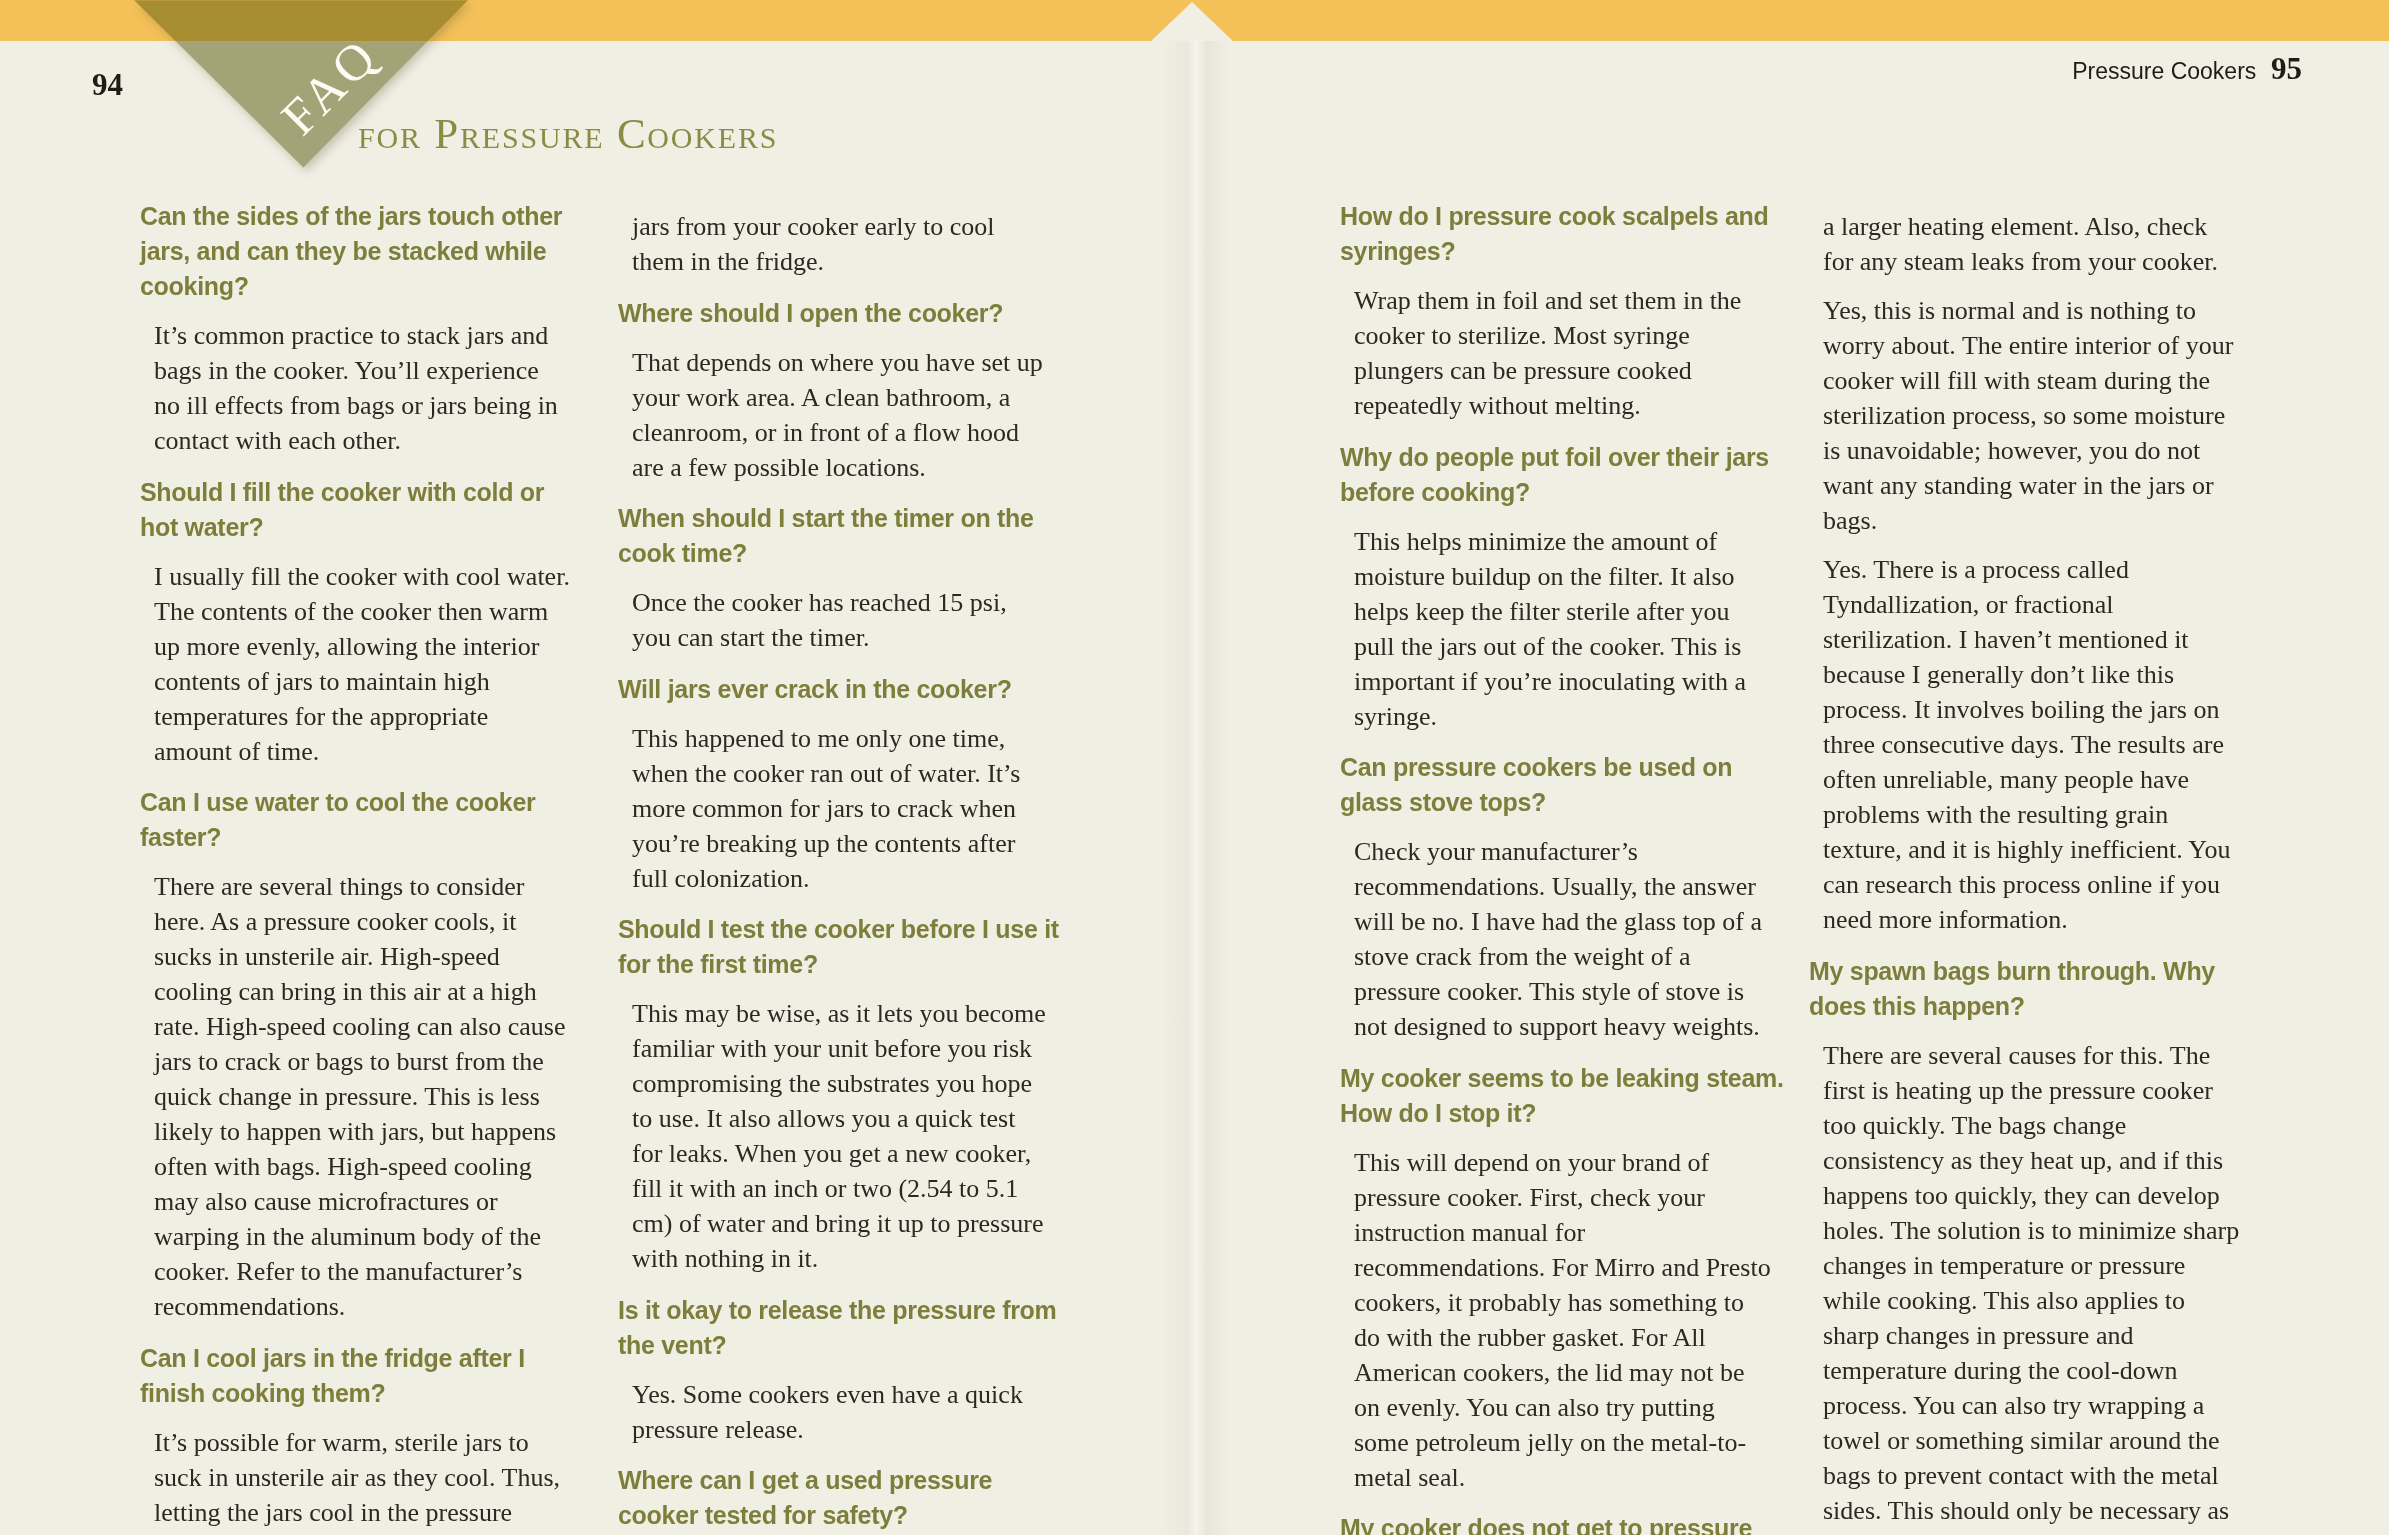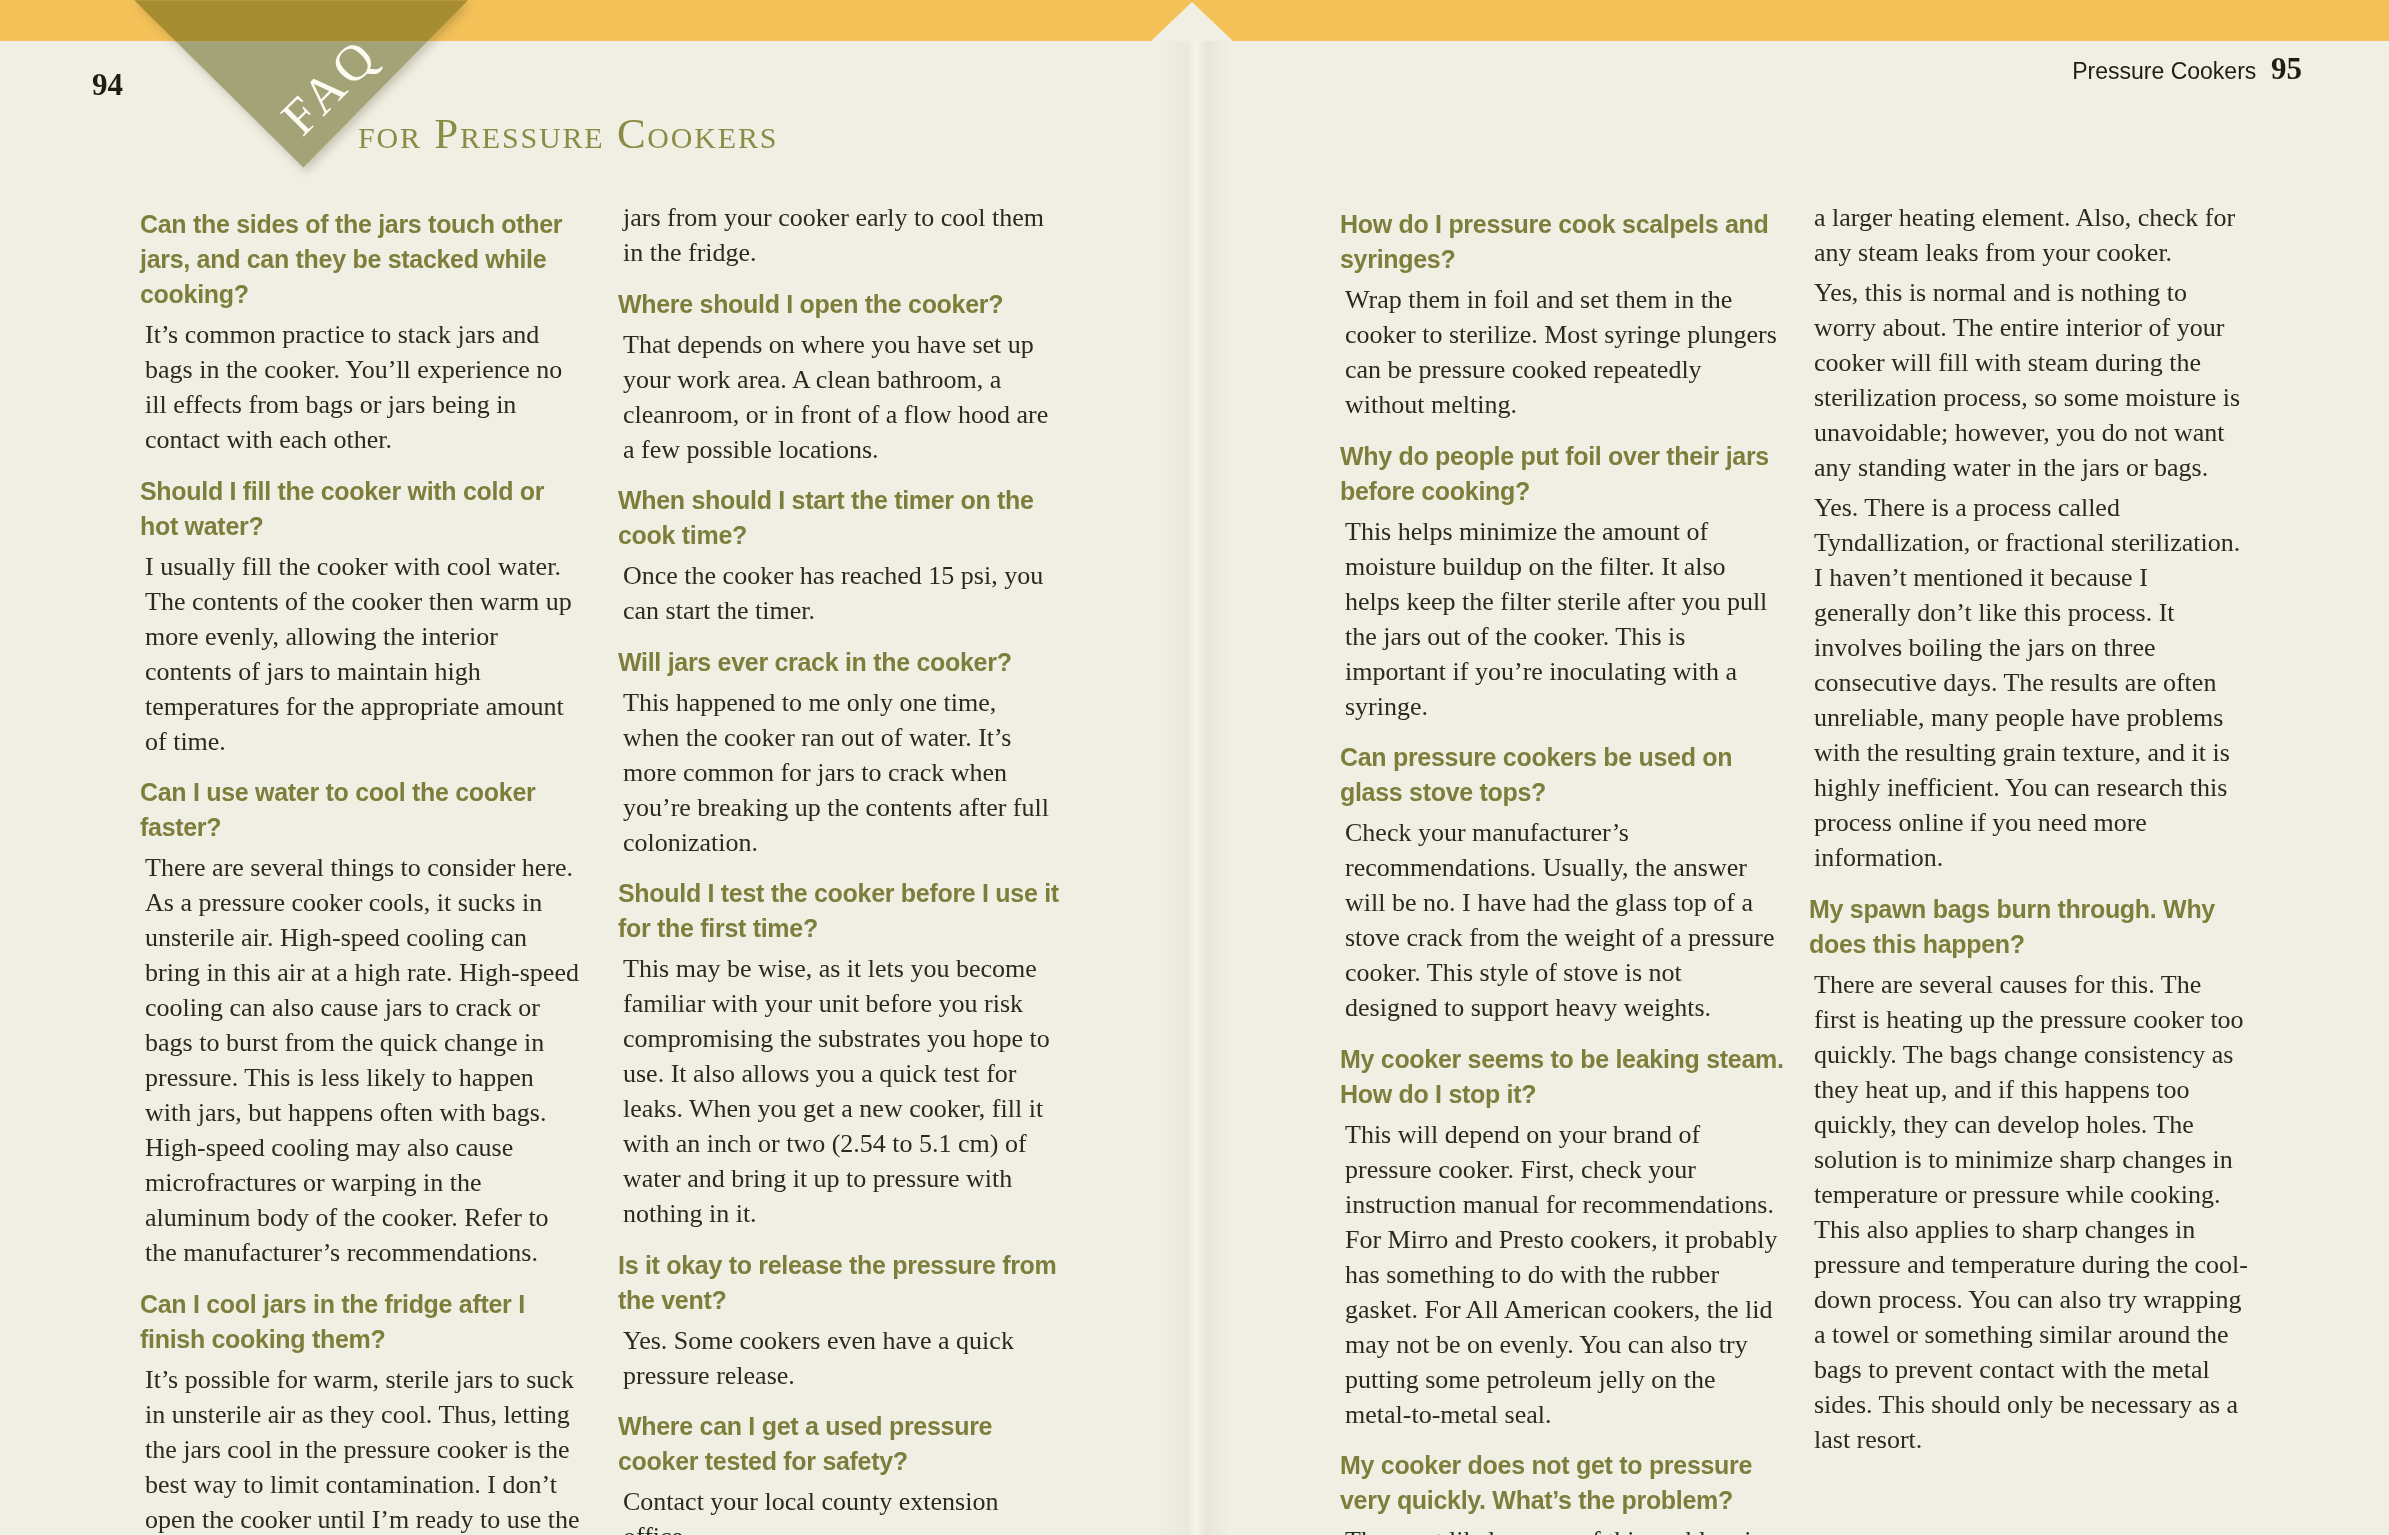--- a/index.html
+++ b/index.html
@@ -25,22 +25,22 @@
   .pn-left{position:absolute;left:92px;top:67px;font-size:31px;font-weight:bold;color:var(--pagenum);}
   .head-right{position:absolute;top:51px;right:87px;display:flex;align-items:baseline;gap:14.7px;text-align:right;}
   .running-head{font-family:"Liberation Sans", sans-serif;font-size:23px;color:var(--pagenum);}
   .pn-right{font-size:31px;font-weight:bold;color:var(--pagenum);}
   .gutter{position:absolute;left:1160px;top:41px;width:70px;height:1494px;pointer-events:none;
           background:linear-gradient(to right, rgba(120,110,80,0) 0%, rgba(120,110,80,0.05) 38%,
                      rgba(255,255,255,0.35) 52%, rgba(120,110,80,0.07) 66%, rgba(120,110,80,0) 100%);}
   .col{position:absolute;top:195px;width:445px;}
   .col .q{font-family:"Liberation Sans", sans-serif;font-weight:bold;font-size:25px;
           line-height:35px;letter-spacing:-0.3px;color:var(--question);margin:16.5px 0 0 0;}
-  .col .q:first-child{margin-top:12px;}
-  .col .a{font-size:26px;line-height:35px;color:var(--answer);margin:5px;}
+  .col .q:first-child{margin-top:4px;}
+  .col .a{font-size:26px;line-height:35px;color:var(--answer);margin:14px;}
   #col-0{left:140px;} #col-1{left:618px;} #col-2{left:1340px;} #col-3{left:1809px;}
 </style>
 </head>
 <body>
 
 <div class="spread">
 
   <div class="band">
     <div class="notch"></div>
   </div>

